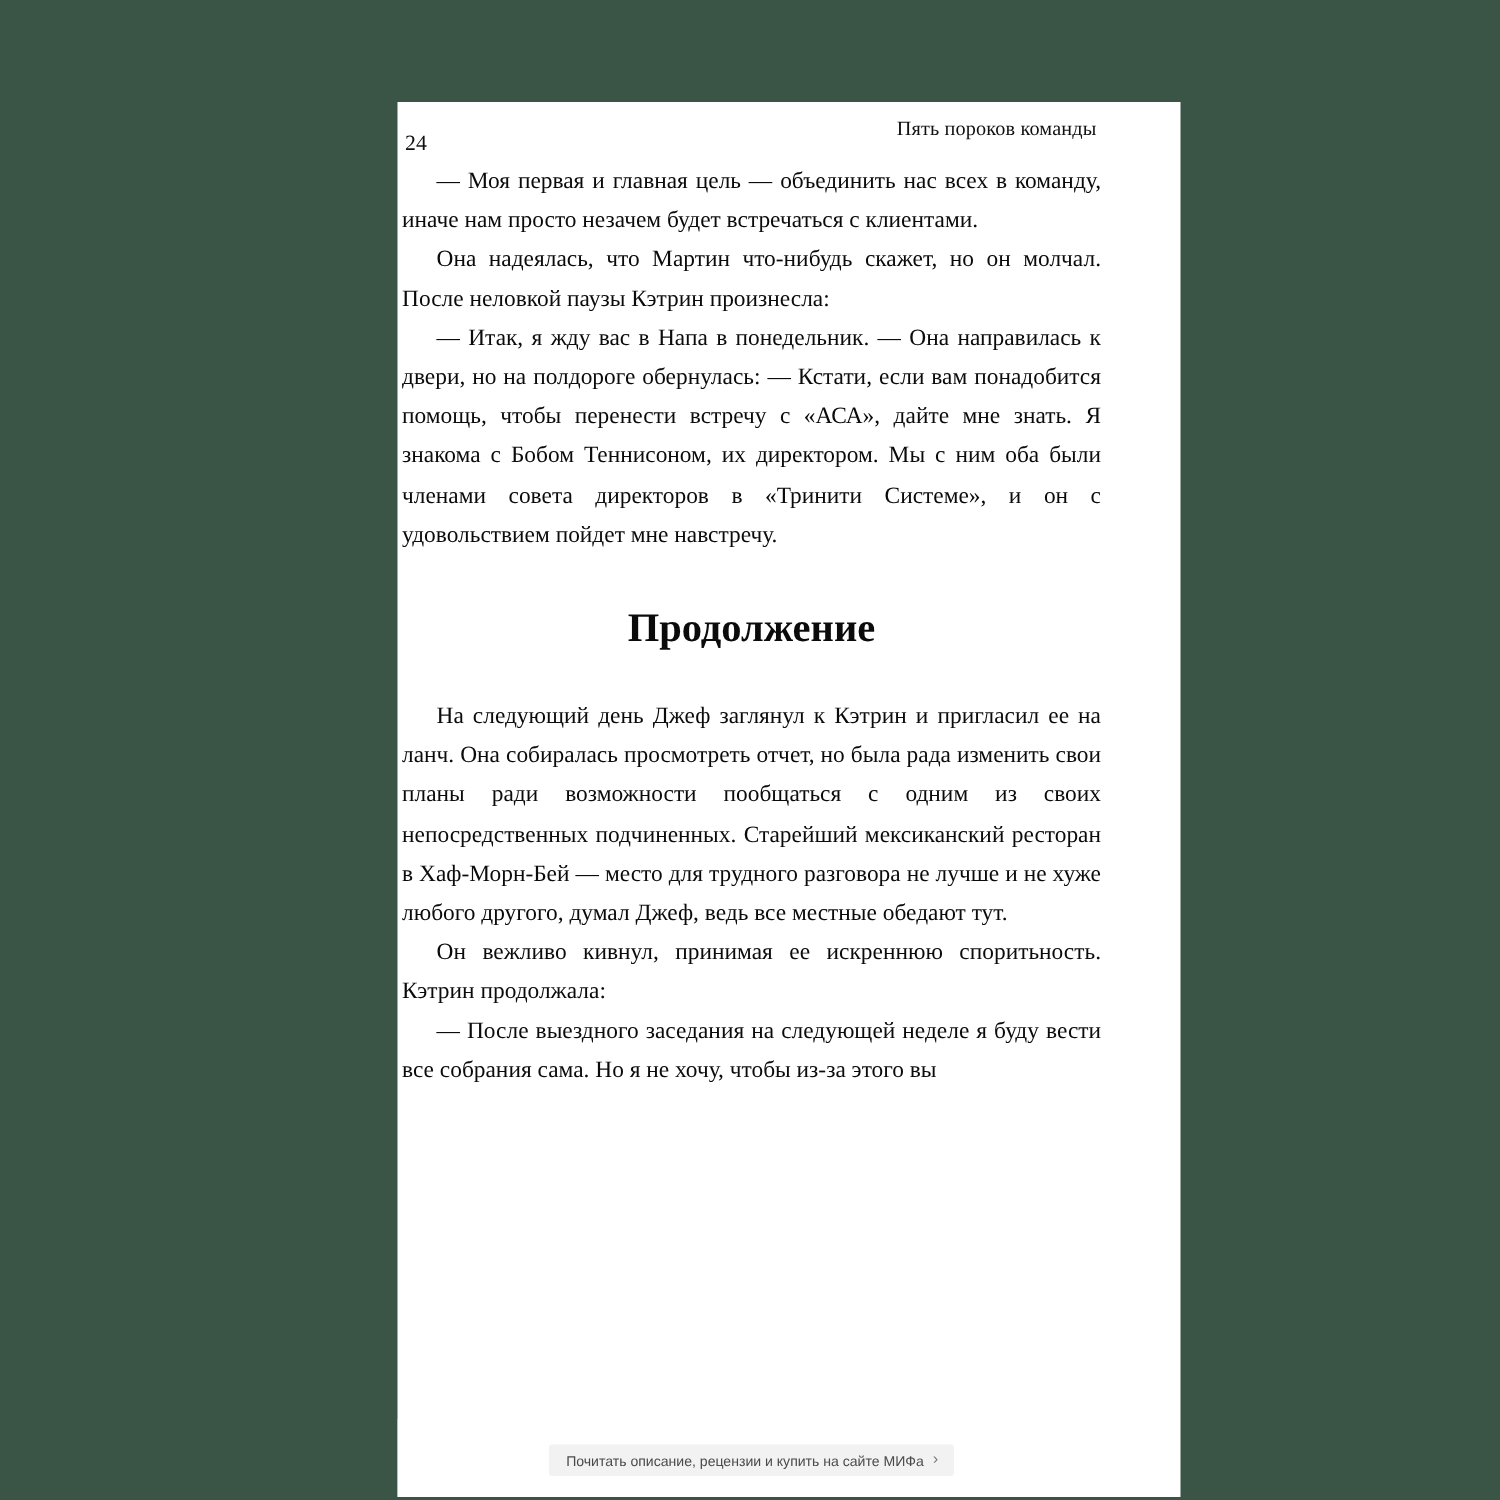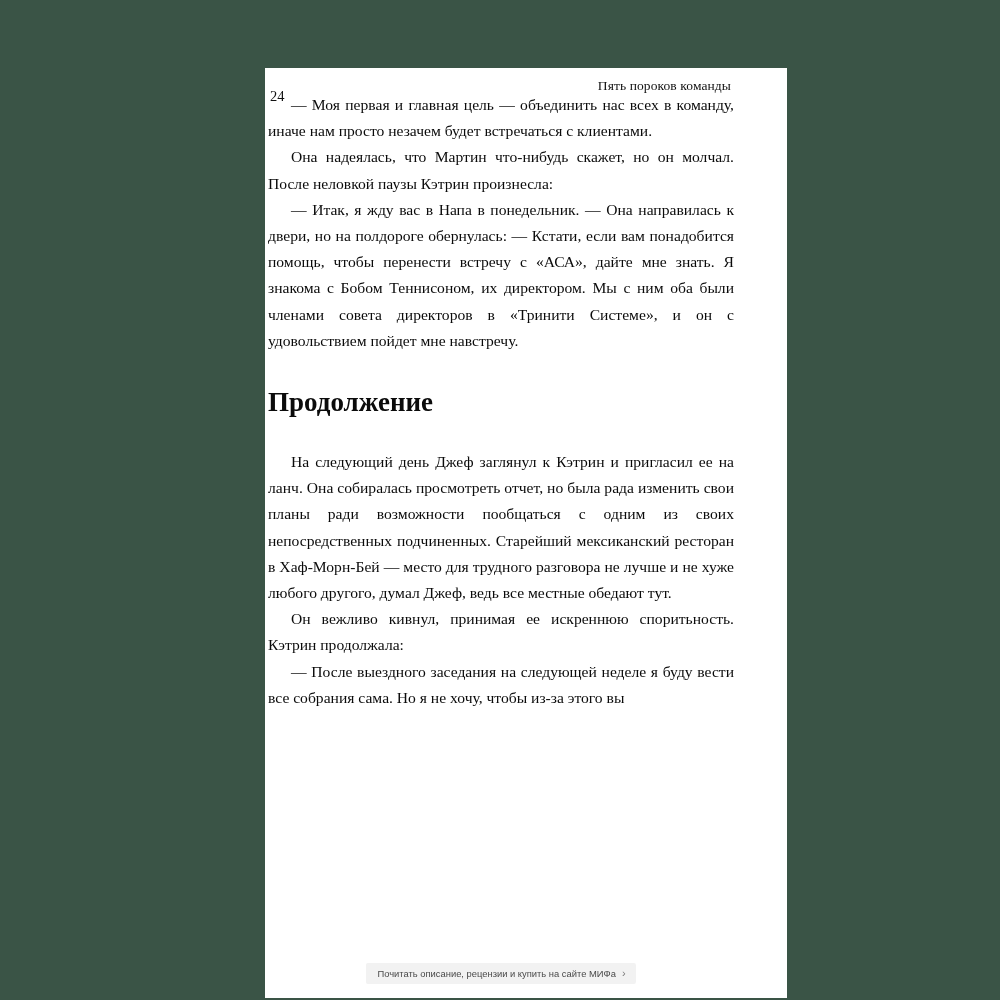--- a/index.html
+++ b/index.html
@@ -53,39 +53,40 @@
     right: 5px;
     top: 0;
     font-size: 13.5px;
     color: #111;
     font-family: "Liberation Serif", serif;
     letter-spacing: 0.1px;
   }
   .text-col {
     position: absolute;
     left: 3px;
-    top: 24px;
+    top: 40px;
     width: 466px;
   }
   p.body {
     margin: 0;
     font-size: 15.6px;
     line-height: 26.2px;
     color: #0b0b0b;
     text-align: justify;
     text-indent: 23px;
     font-family: "Liberation Serif", serif;
     -webkit-hyphens: none;
     hyphens: none;
   }
   h2.section {
     margin: 0;
     font-size: 27px;
     line-height: 34px;
     font-weight: bold;
+    text-align: center;
     color: #0b0b0b;
     font-family: "Liberation Serif", serif;
   }
   .spacer-before-head { height: 31px; }
   .spacer-after-head { height: 30px; }
   .footer-band {
     position: absolute;
     left: 0;
     bottom: 0;
     width: 471px;

